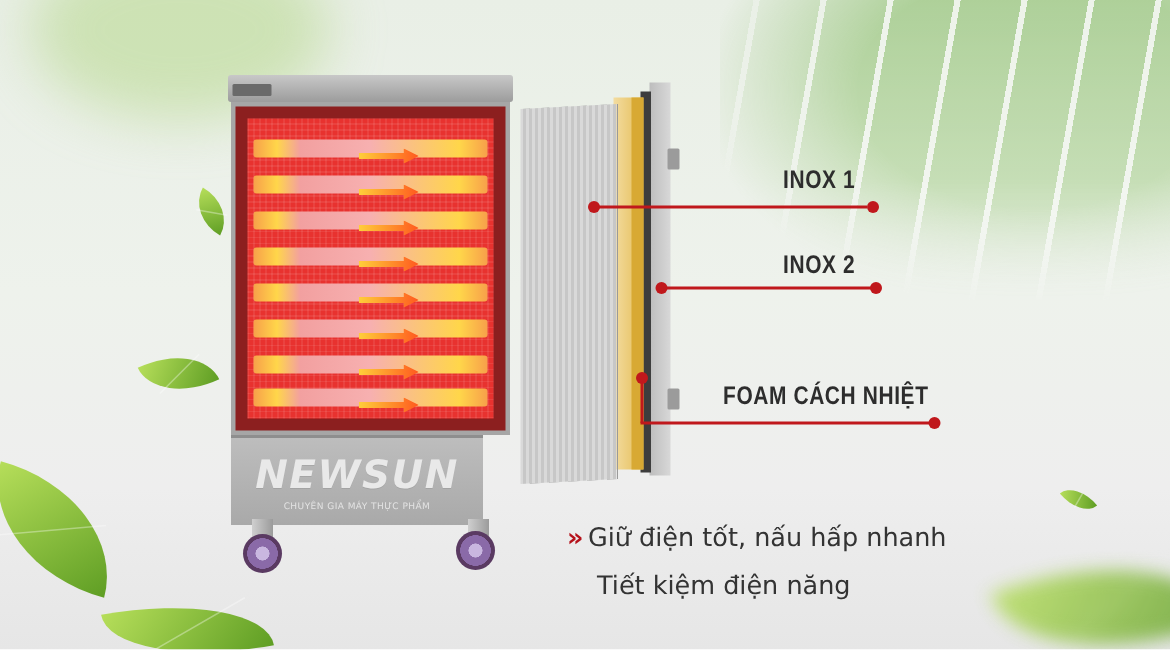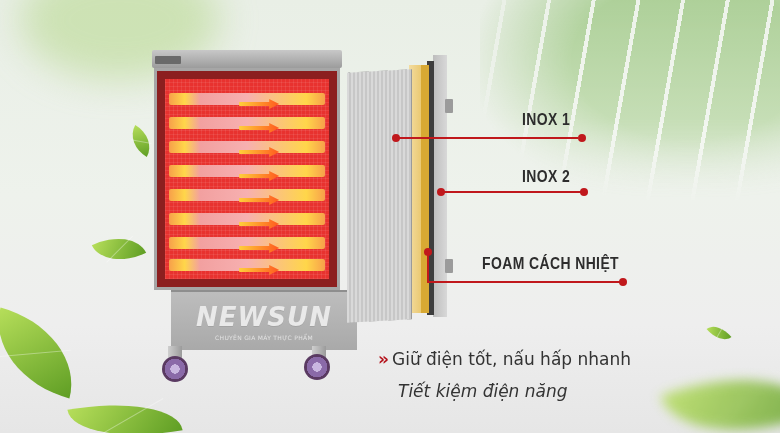--- a/index.html
+++ b/index.html
@@ -31,22 +31,22 @@
     background: #8c1f1f; border: 3px solid #a6a6a6; box-sizing: border-box; }
   .cab-chamber { position: absolute; left: 8px; top: 8px; right: 8px; bottom: 8px;
     background:
       repeating-linear-gradient(0deg, rgba(255,255,255,.08) 0 1px, transparent 1px 4px),
       repeating-linear-gradient(90deg, rgba(255,255,255,.08) 0 1px, transparent 1px 4px),
       #e8322f; }
   .tray { position: absolute; left: 4px; right: 4px; height: 12px; border-radius: 2px;
     background: linear-gradient(90deg, #f7a04a 0%, #ffd64a 10%, #f2a0a0 20%, #f7b0b0 50%, #ffd64a 88%, #f7a04a 100%); }
   .tray::after { content:""; position:absolute; left: 45%; top: 6px; width: 40px; height: 10px;
     background: linear-gradient(90deg, #ffcf3a, #ff5a1f); clip-path: polygon(0 30%, 75% 30%, 75% 0, 100% 50%, 75% 100%, 75% 70%, 0 70%); }
-  .cab-base { position: absolute; left: 2px; top: 240px; width: 186px; height: 58px;
-    background: linear-gradient(180deg, #bdbdbd, #a9a9a9); border-top: 2px solid #8e8e8e; margin-left: 17px; }
+  .cab-base { position: absolute; left: 2px; top: 240px; width: 168px; height: 58px;
+    background: linear-gradient(180deg, #bdbdbd, #a9a9a9); border-top: 2px solid #8e8e8e; }
   .brand { position: absolute; left: 0; right: 0; top: 10px; text-align: center;
     font: italic 900 26px "DejaVu Sans", sans-serif; color: #e9e9e9; letter-spacing: 1px;
     text-shadow: 0 1px 0 rgba(0,0,0,.08); }
   .brand-sub { position: absolute; left: 0; right: 0; top: 42px; text-align: center;
     font-size: 6px; color: #e3e3e3; letter-spacing: .3px; }
   .wheel { position: absolute; width: 26px; height: 26px; border-radius: 50%;
     background: radial-gradient(circle, #c9b7e0 0 25%, #8a6aa8 26% 55%, #5a3a62 56%); }
   .wheel-mount { position: absolute; width: 14px; height: 14px; background: linear-gradient(90deg,#cfcfcf,#9b9b9b); }
 
   
@@ -62,21 +62,21 @@
 
   
   .callout-line { position: absolute; height: 2px; background: #c0181c; }
   .callout-vline { position: absolute; width: 2px; background: #c0181c; }
   .dot { position: absolute; width: 8px; height: 8px; border-radius: 50%; background: #c0181c; transform: translate(-4px,-3px); }
   .label { position: absolute; font: bold 17px "Liberation Sans Narrow", "Liberation Sans", sans-serif; color: #2d2d2d;
     transform: scaleX(0.82); transform-origin: left top; letter-spacing: .5px; }
 
   .features { position: absolute; left: 378px; top: 343px; font-size: 17px; color: #333; line-height: 32px; font-family: "DejaVu Sans", sans-serif; }
   .chev { color: #b5121b; font-weight: bold; margin-right: 3px; }
-  .feat2 { padding-left: 20px; font-style: italic; }
+  .feat2 { padding-left: 20px; }
 </style>
 </head>
 <body>
 
 <div class="banner">
   <div class="bg-glow" style="left:20px;top:-40px;width:200px;height:120px;background:rgba(170,210,120,.45);"></div>
   <div class="cakes"></div>
 
   <div class="leaf" style="left:96px;top:234px;width:46px;height:30px;transform:rotate(-25deg);"></div>
   <div class="leaf" style="left:-10px;top:318px;width:90px;height:70px;transform:rotate(15deg);"></div>

